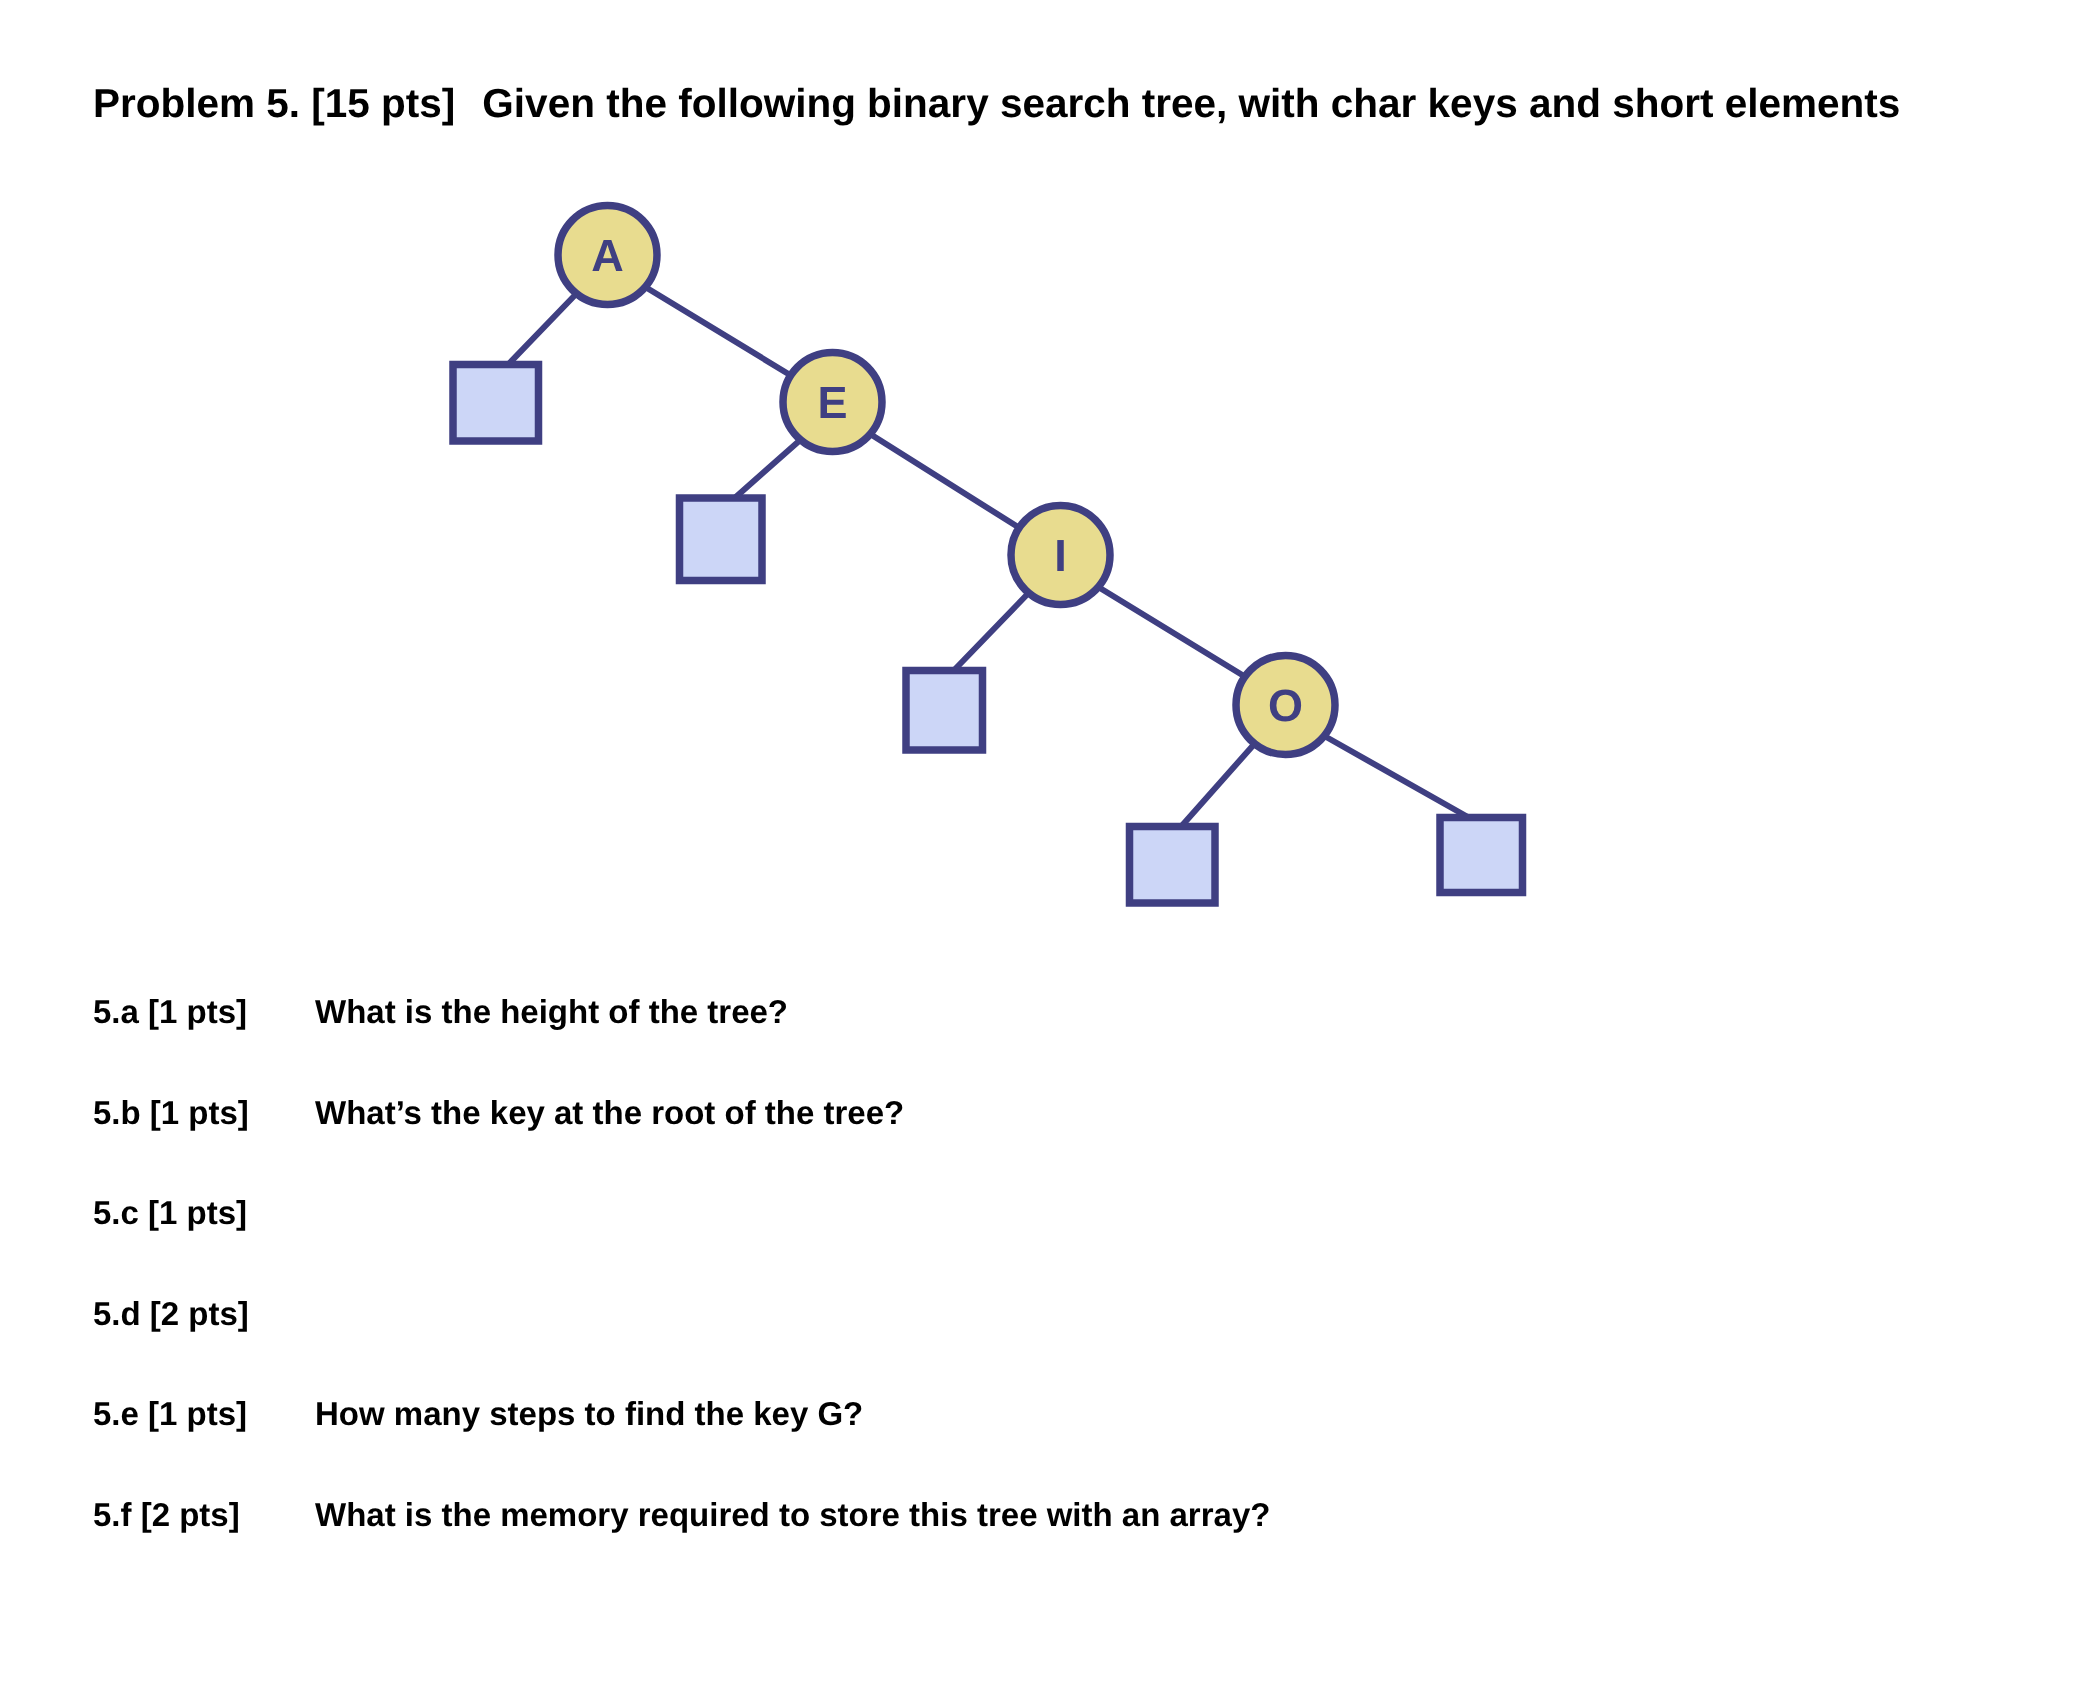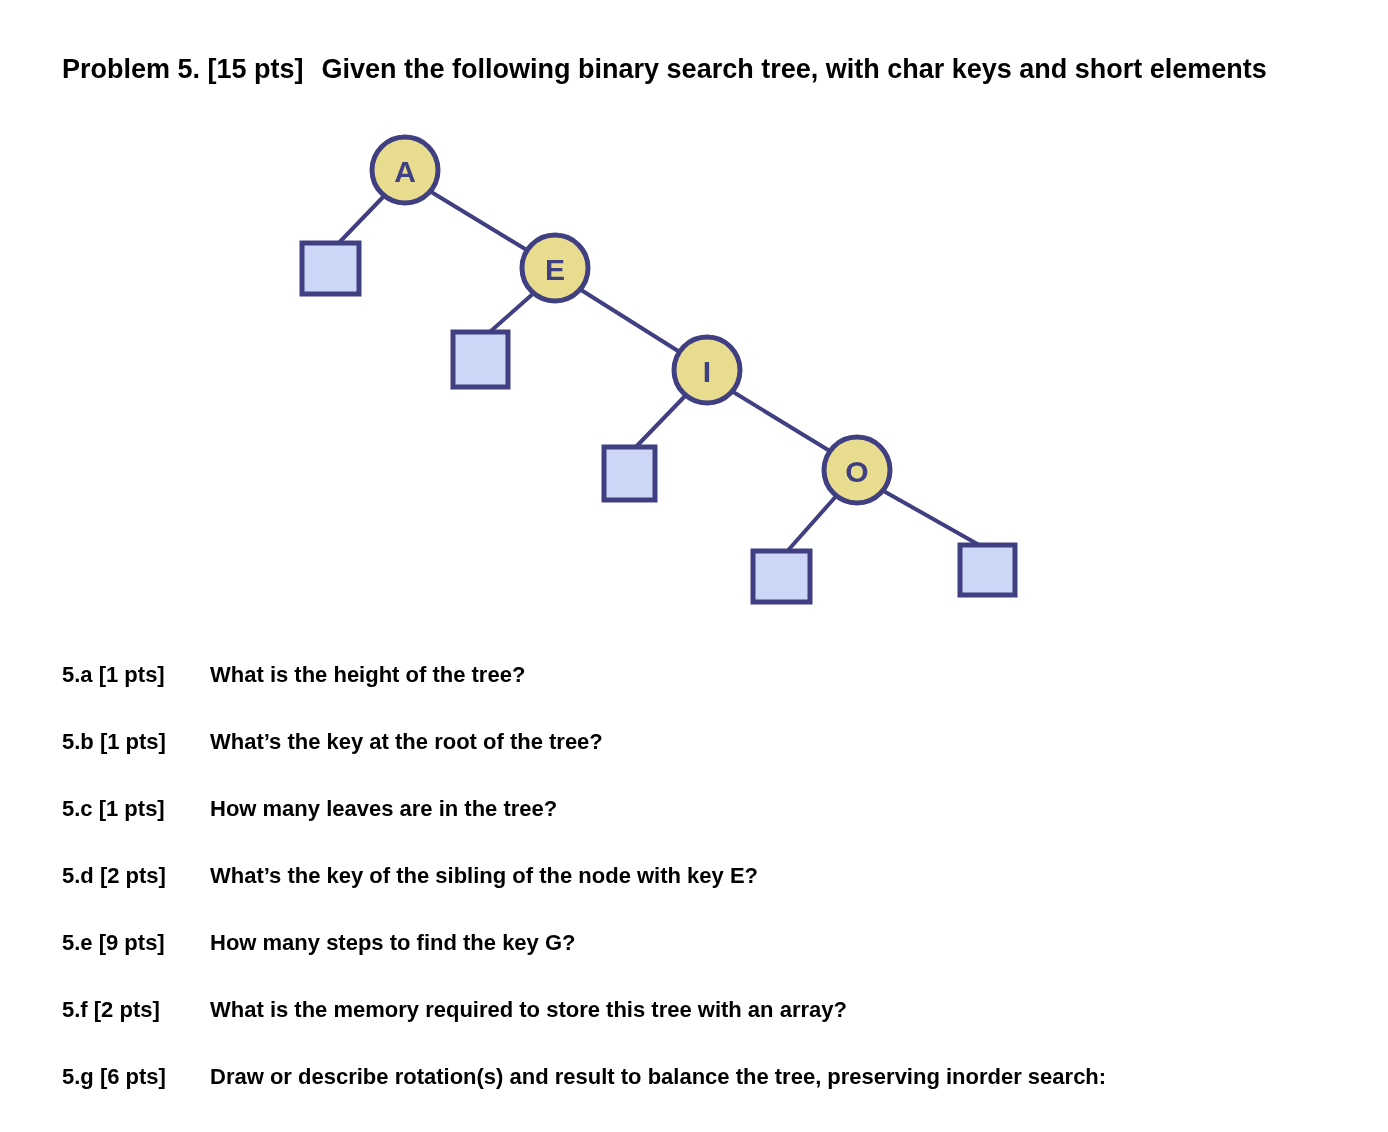--- a/index.html
+++ b/index.html
@@ -121,31 +121,25 @@
     <div class="question-row">
       <span class="q-id">5.a [1 pts]</span>
       <span class="q-text">What is the height of the tree?</span>
     </div>
     <div class="question-row">
       <span class="q-id">5.b [1 pts]</span>
       <span class="q-text">What’s the key at the root of the tree?</span>
     </div>
     <div class="question-row">
       <span class="q-id">5.c [1 pts]</span>
-      <span class="q-text">How many leaves are in the tree?</span>
     </div>
     <div class="question-row">
       <span class="q-id">5.d [2 pts]</span>
-      <span class="q-text">What’s the key of the sibling of the node with key E?</span>
     </div>
     <div class="question-row">
-      <span class="q-id">5.e [9 pts]</span>
+      <span class="q-id">5.e [1 pts]</span>
       <span class="q-text">How many steps to find the key G?</span>
     </div>
     <div class="question-row">
       <span class="q-id">5.f  [2 pts]</span>
       <span class="q-text">What is the memory required to store this tree with an array?</span>
     </div>
-    <div class="question-row">
-      <span class="q-id">5.g [6 pts]</span>
-      <span class="q-text">Draw or describe rotation(s) and result to balance the tree, preserving inorder search:</span>
-    </div>
   </div>
 
 </body></html>

